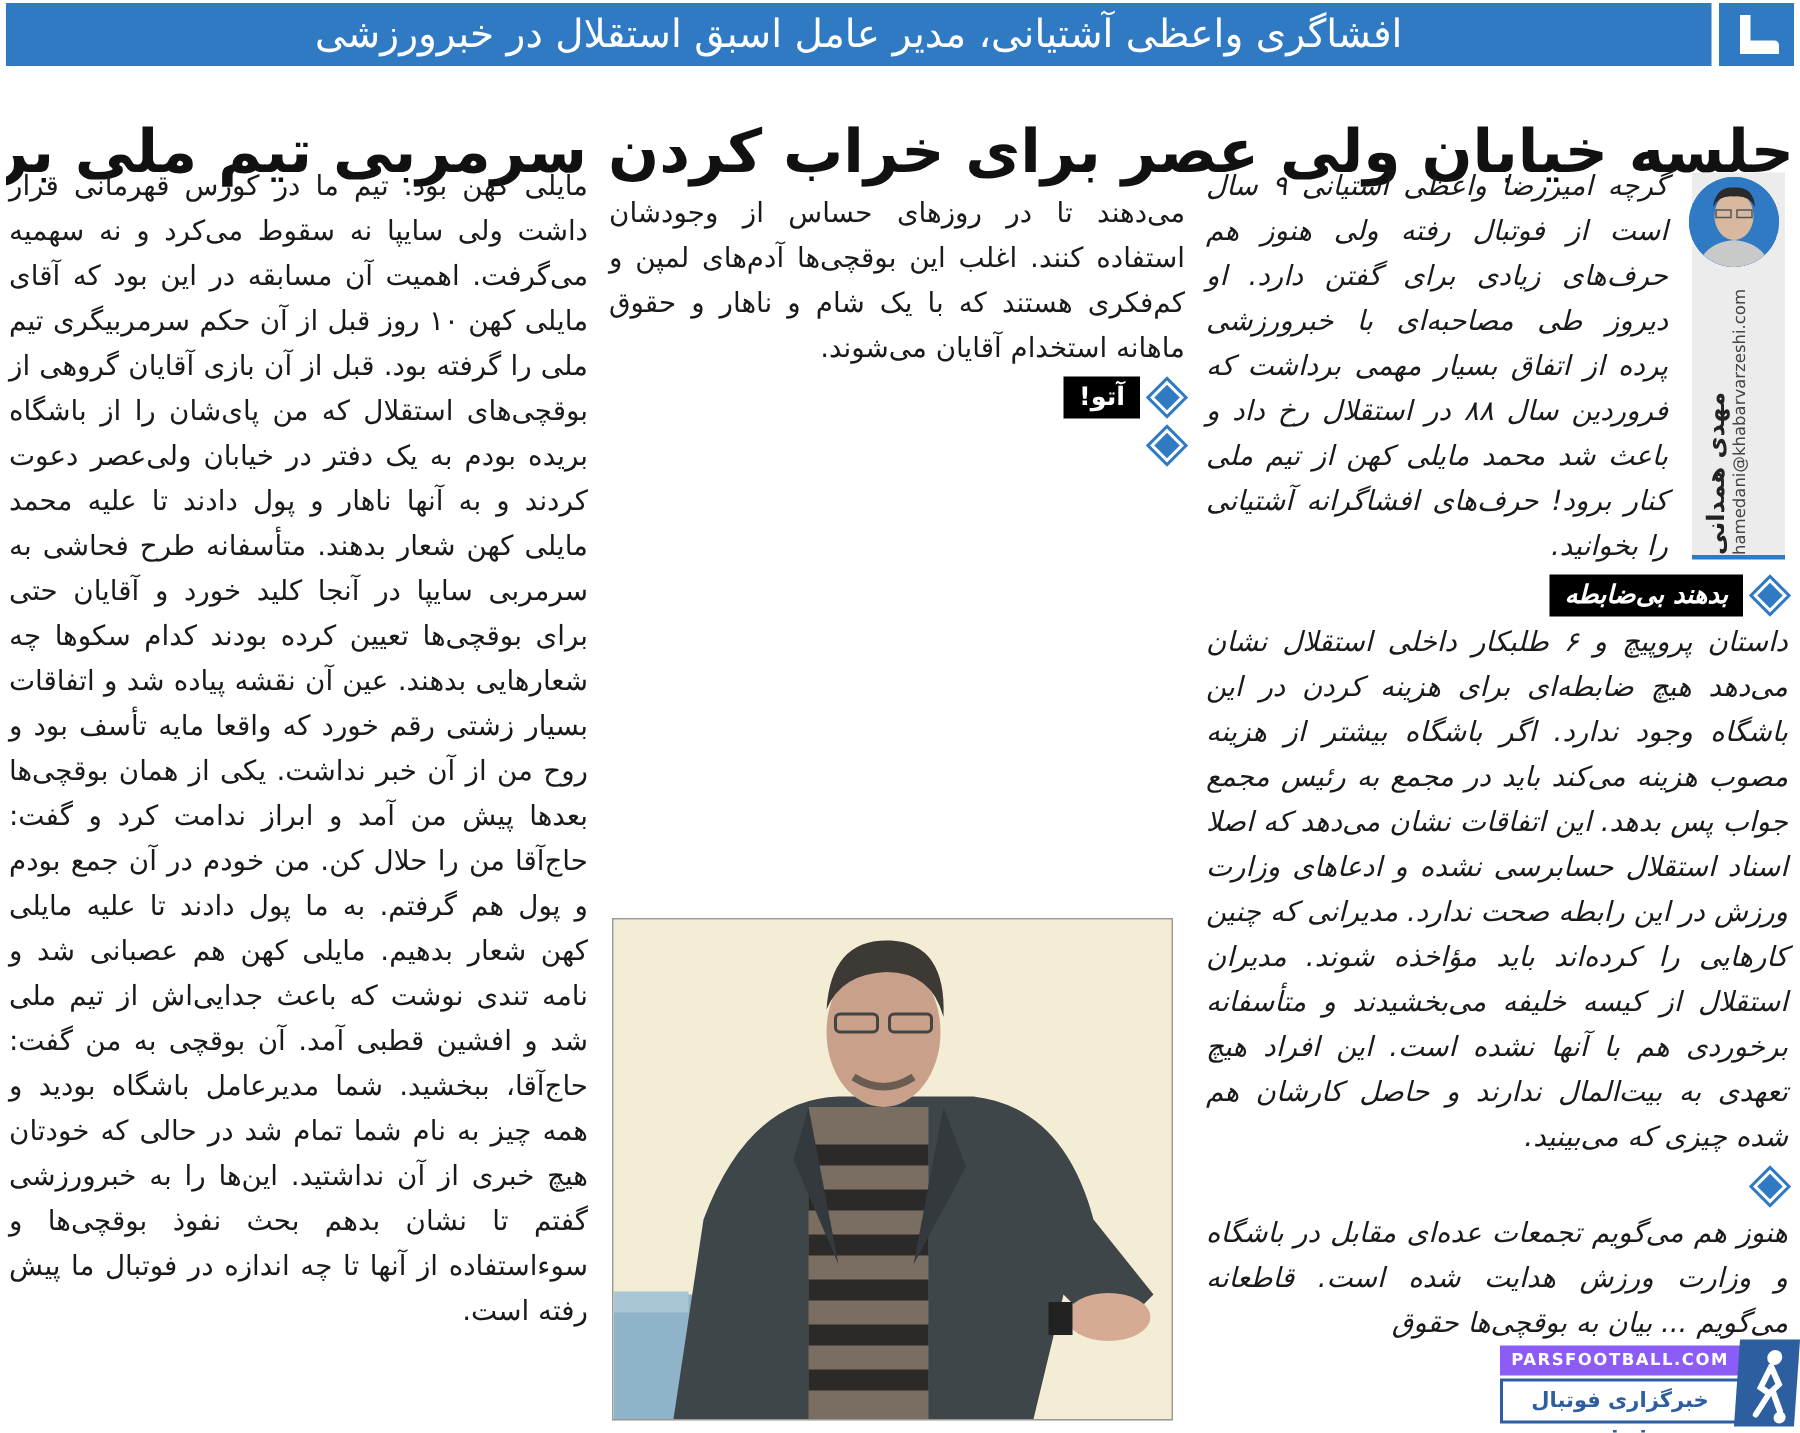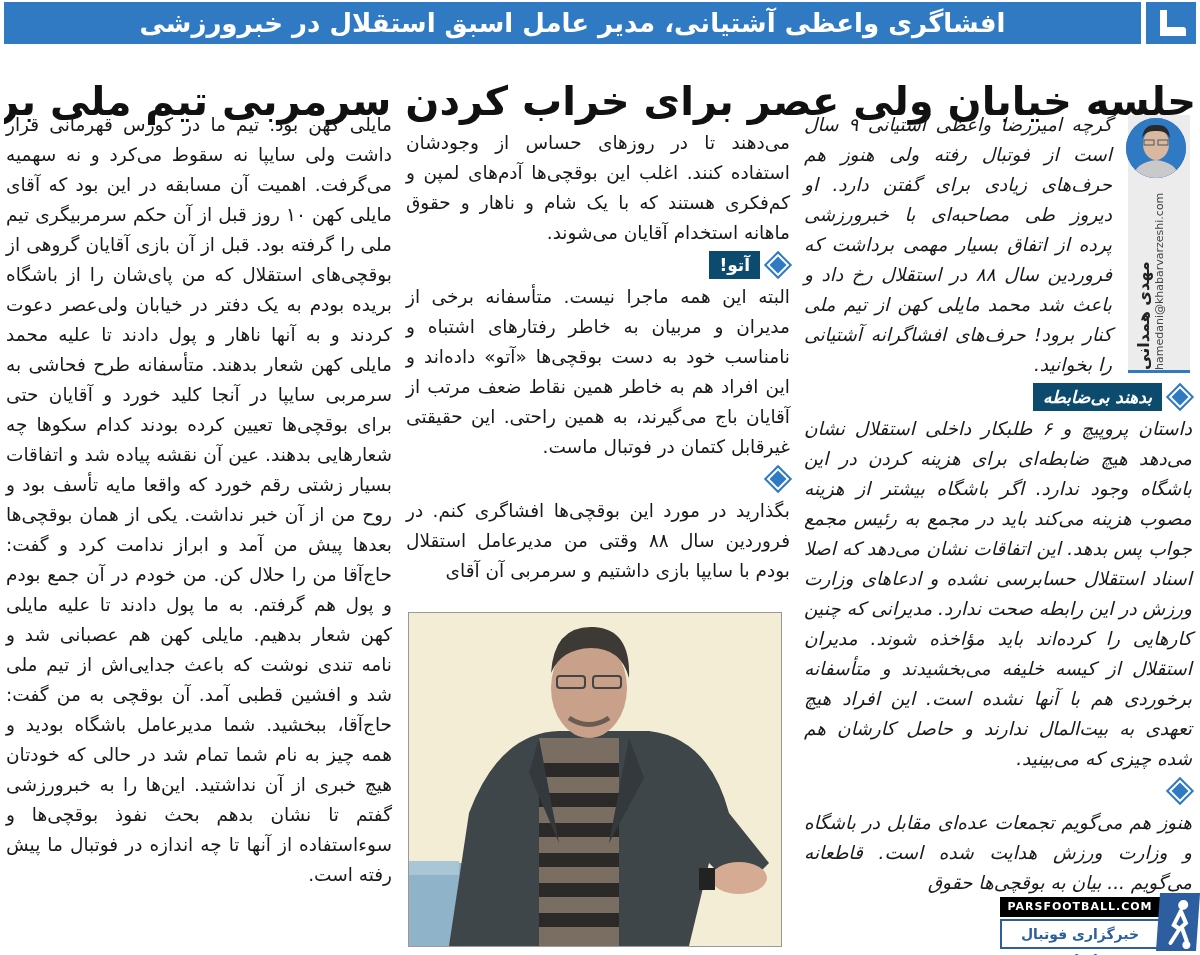--- a/index.html
+++ b/index.html
@@ -4,21 +4,21 @@
 <style>
   html, body { margin:0; padding:0; }
   body {
     width:1200px; height:955px; overflow:hidden; background:#ffffff;
     font-family:"DejaVu Sans", sans-serif; color:#1a1a1a; position:relative;
   }
   .kicker-bar {
     position:absolute; left:4px; top:2px; width:1137px; height:42px;
     background:#2f7ac3; color:#fff; direction:rtl;
     display:flex; align-items:center; justify-content:center;
-    font-size:26px; font-weight:bold;
+    font-size:26px; font-weight:normal;
   }
   .brand-logo {
     position:absolute; right:4px; top:2px; width:50px; height:42px;
     background:#2f7ac3; display:flex; align-items:center; justify-content:center;
   }
   .headline {
     position:absolute; left:4px; top:48px; width:1192px; height:52px;
     direction:rtl; text-align:center; font-size:40px; font-weight:bold;
     color:#111; line-height:52px; white-space:nowrap; overflow:hidden;
     letter-spacing:-1px;
@@ -34,21 +34,21 @@
   .intro { margin-right:80px !important; }
   .sub {
     display:flex; flex-direction:row; align-items:center; justify-content:flex-start;
     height:30px; margin:2px 0;
   }
   .sub .diamond {
     width:12px; height:12px; background:#2f7ac3; transform:rotate(45deg);
     margin-left:10px; margin-right:4px; border:2px solid #fff; box-shadow:0 0 0 2px #2f7ac3;
   }
   .sub .label {
-    background:#0c4a6e; color:#fff; font-weight:bold; font-size:17px;
+    background:#000000; color:#fff; font-weight:bold; font-size:17px;
     padding:0 10px; height:28px; line-height:28px;
   }
   .author-box {
     position:absolute; left:1128px; top:115px; width:62px; height:255px;
     background:#ececec;
   }
   .author-avatar {
     position:absolute; left:1126px; top:118px; width:60px; height:60px;
     border-radius:50%; background:#2f7ac3; overflow:hidden;
   }
@@ -64,21 +64,21 @@
   .photo {
     position:absolute; left:408px; top:612px; width:372px; height:333px;
     border:1px solid #999; background:#f3ecd6; overflow:hidden;
   }
   .photo svg { display:block; }
   .logo-wrap {
     position:absolute; left:1000px; top:893px; width:200px; height:62px;
   }
   .logo-top {
     position:absolute; left:0; top:4px; width:160px; height:20px;
-    background:#000000; color:#fff; font-family:"DejaVu Sans", sans-serif;
+    background:#8b5cf6; color:#fff; font-family:"DejaVu Sans", sans-serif;
     font-size:11px; font-weight:bold; line-height:20px; text-align:center; letter-spacing:1px;
   }
   .logo-bot {
     position:absolute; left:0; top:26px; width:160px; height:30px;
     background:#fff; border:2px solid #2d5fa0; box-sizing:border-box;
     color:#2d5fa0; font-size:14px; font-weight:bold; line-height:26px;
     text-align:center; direction:rtl;
   }
   .logo-icon {
     position:absolute; left:158px; top:0; width:40px; height:58px;
@@ -128,25 +128,23 @@
   </div>
   <p>هنوز هم می‌گویم تجمعات عده‌ای مقابل در باشگاه و وزارت ورزش هدایت شده است. قاطعانه می‌گویم ... بیان به بوقچی‌ها حقوق</p>
 </div>
 
 <div class="col col-mid">
   <p>می‌دهند تا در روزهای حساس از وجودشان استفاده کنند. اغلب این بوقچی‌ها آدم‌های لمپن و کم‌فکری هستند که با یک شام و ناهار و حقوق ماهانه استخدام آقایان می‌شوند.</p>
   <div class="sub">
     <span class="diamond"></span>
     <span class="label">آتو!</span>
   </div>
-  <p>البته این همه ماجرا نیست. متأسفانه برخی از مدیران و مربیان به خاطر رفتارهای اشتباه و نامناسب خود به دست بوقچی‌ها «آتو» داده‌اند و این افراد هم به خاطر همین نقاط ضعف مرتب از آقایان باج می‌گیرند، به همین راحتی. این حقیقتی غیرقابل کتمان در فوتبال ماست.</p>
   <div class="sub">
     <span class="diamond"></span>
   </div>
-  <p>بگذارید در مورد این بوقچی‌ها افشاگری کنم. در فروردین سال ۸۸ وقتی من مدیرعامل استقلال بودم با سایپا بازی داشتیم و سرمربی آن آقای</p>
 </div>
 
 <div class="photo" title="portrait-photo-vaezi-ashtiani">
   <svg width="372" height="333" viewBox="0 0 372 333">
     <rect width="372" height="333" fill="#f4edd6"></rect>
     <rect x="0" y="250" width="110" height="83" fill="#8fb3c8"></rect>
     <rect x="0" y="248" width="50" height="14" fill="#a9c6d6"></rect>
 
     <path d="M40 333 L60 200 Q90 120 150 118 L240 118 Q300 125 320 200 L360 250 L330 280 L300 250 L280 333Z" fill="#3f4649"></path>
 

